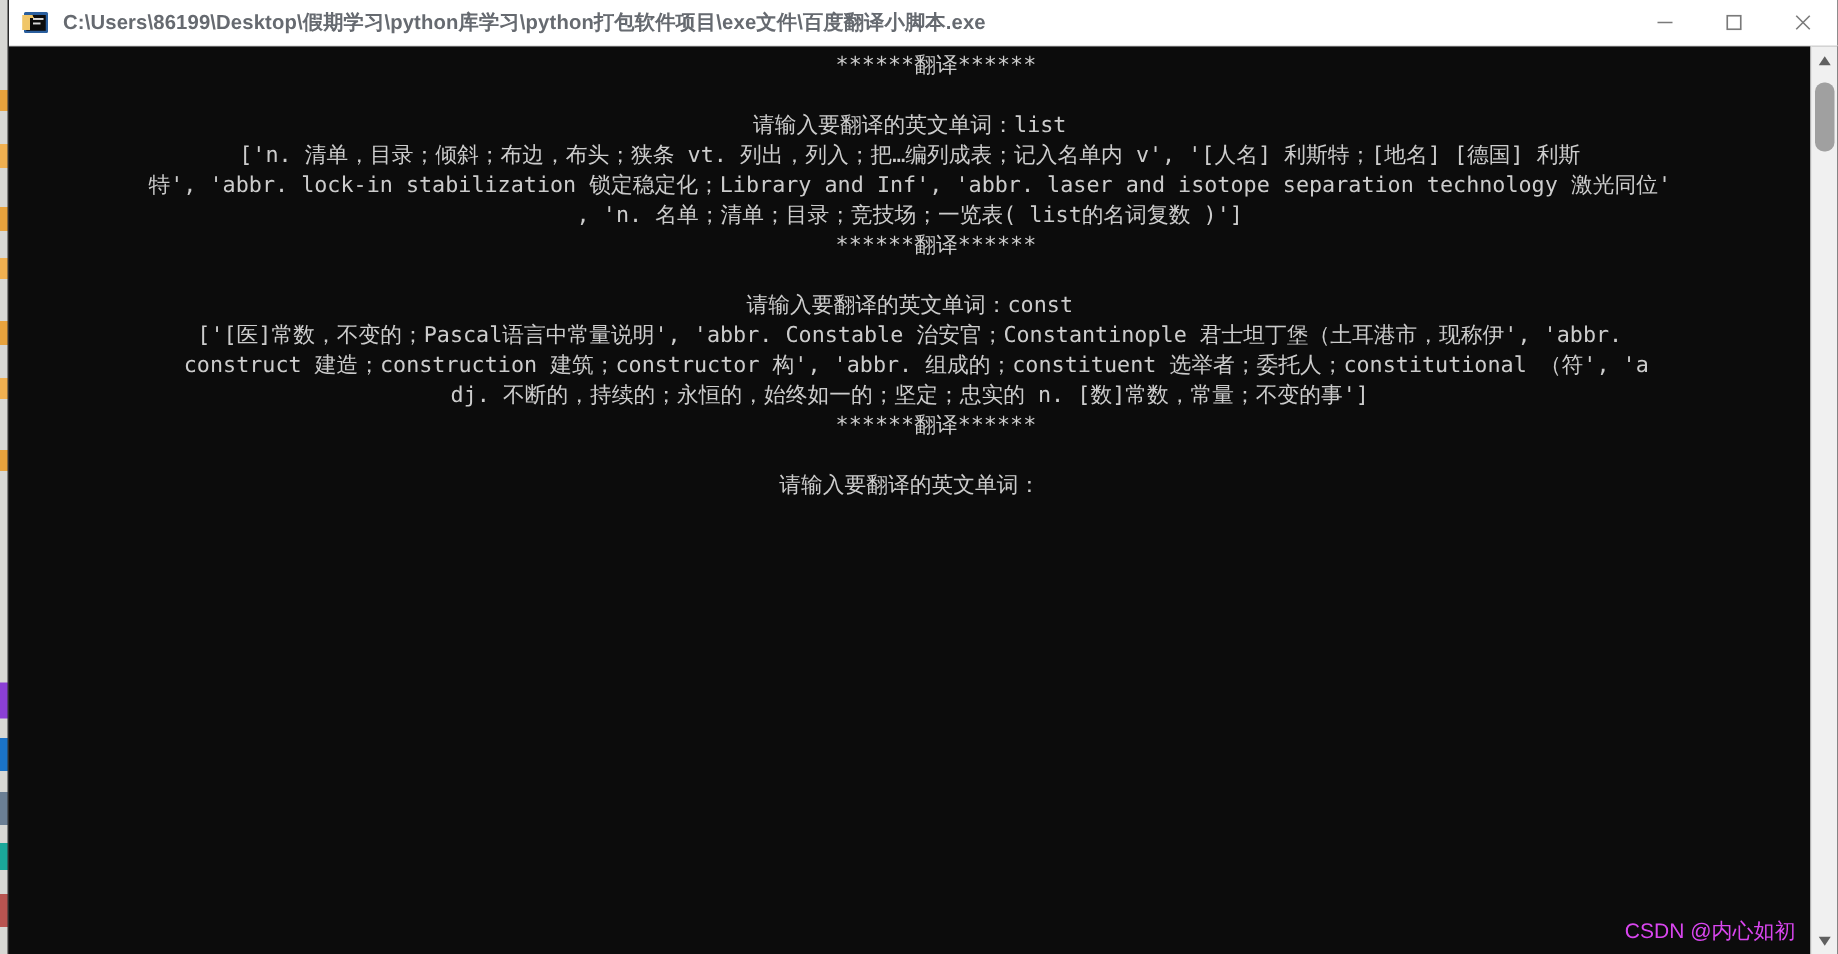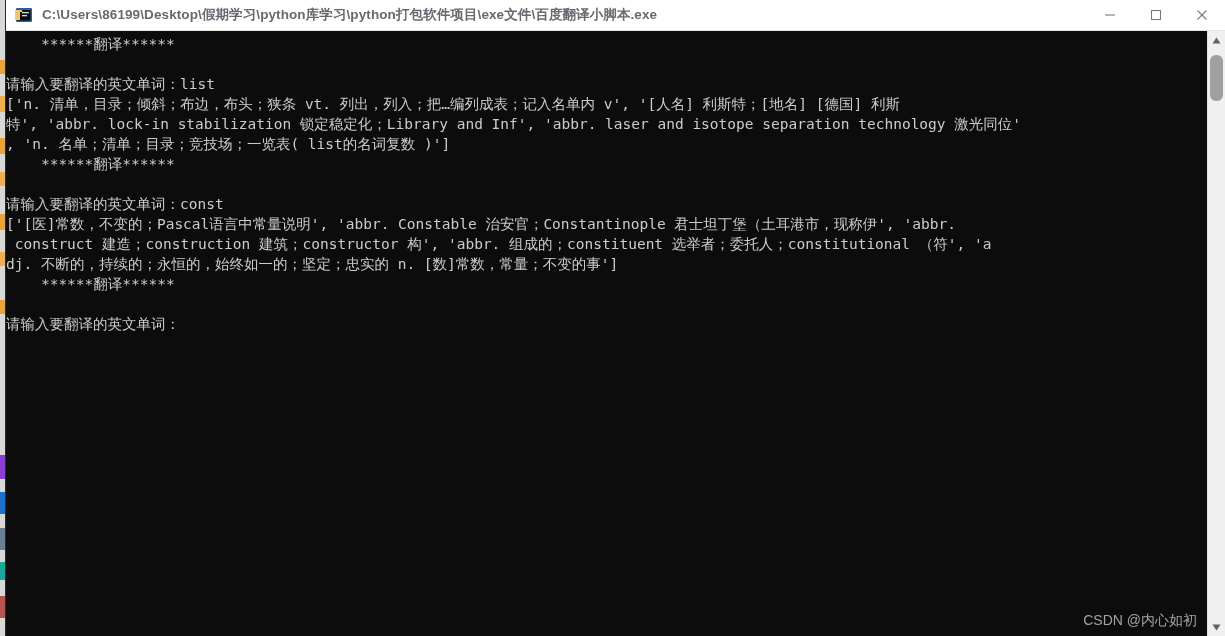--- a/index.html
+++ b/index.html
@@ -64,20 +64,21 @@
   }
 
   
   #console {
     position: absolute;
     left: 0; top: 31px;
     width: 1201px; height: 605px;
     background: #0c0c0c;
     overflow: hidden;
     padding: 0;
+    text-align: center;
   }
   #console-text {
     font-family: "DejaVu Sans Mono", "Liberation Mono", monospace;
     font-size: 14.5px;
     line-height: 20px;
     color: #cccccc;
     white-space: pre;
     padding: 3px 0 0 0;
     margin: 0;
   }
@@ -108,21 +109,21 @@
   #sb-track {
     position: absolute; left: 0; top: 18px;
     width: 17px; bottom: 18px;
   }
 
   
   #watermark {
     position: absolute;
     right: 28px; bottom: 6px;
     font-size: 14px;
-    color: #a3a3a3;
+    color: #d946ef;
     font-family: "Liberation Sans", sans-serif;
     white-space: nowrap;
   }
 </style>
 </head>
 <body>
 
 <div id="desktop-bleed" style="background: rgb(216, 216, 212);">
     <div class="ico" style="top: 60px; height: 14px; background: rgb(232, 163, 61);"></div>
     <div class="ico" style="top: 96px; height: 16px; background: rgb(240, 176, 80);"></div>

